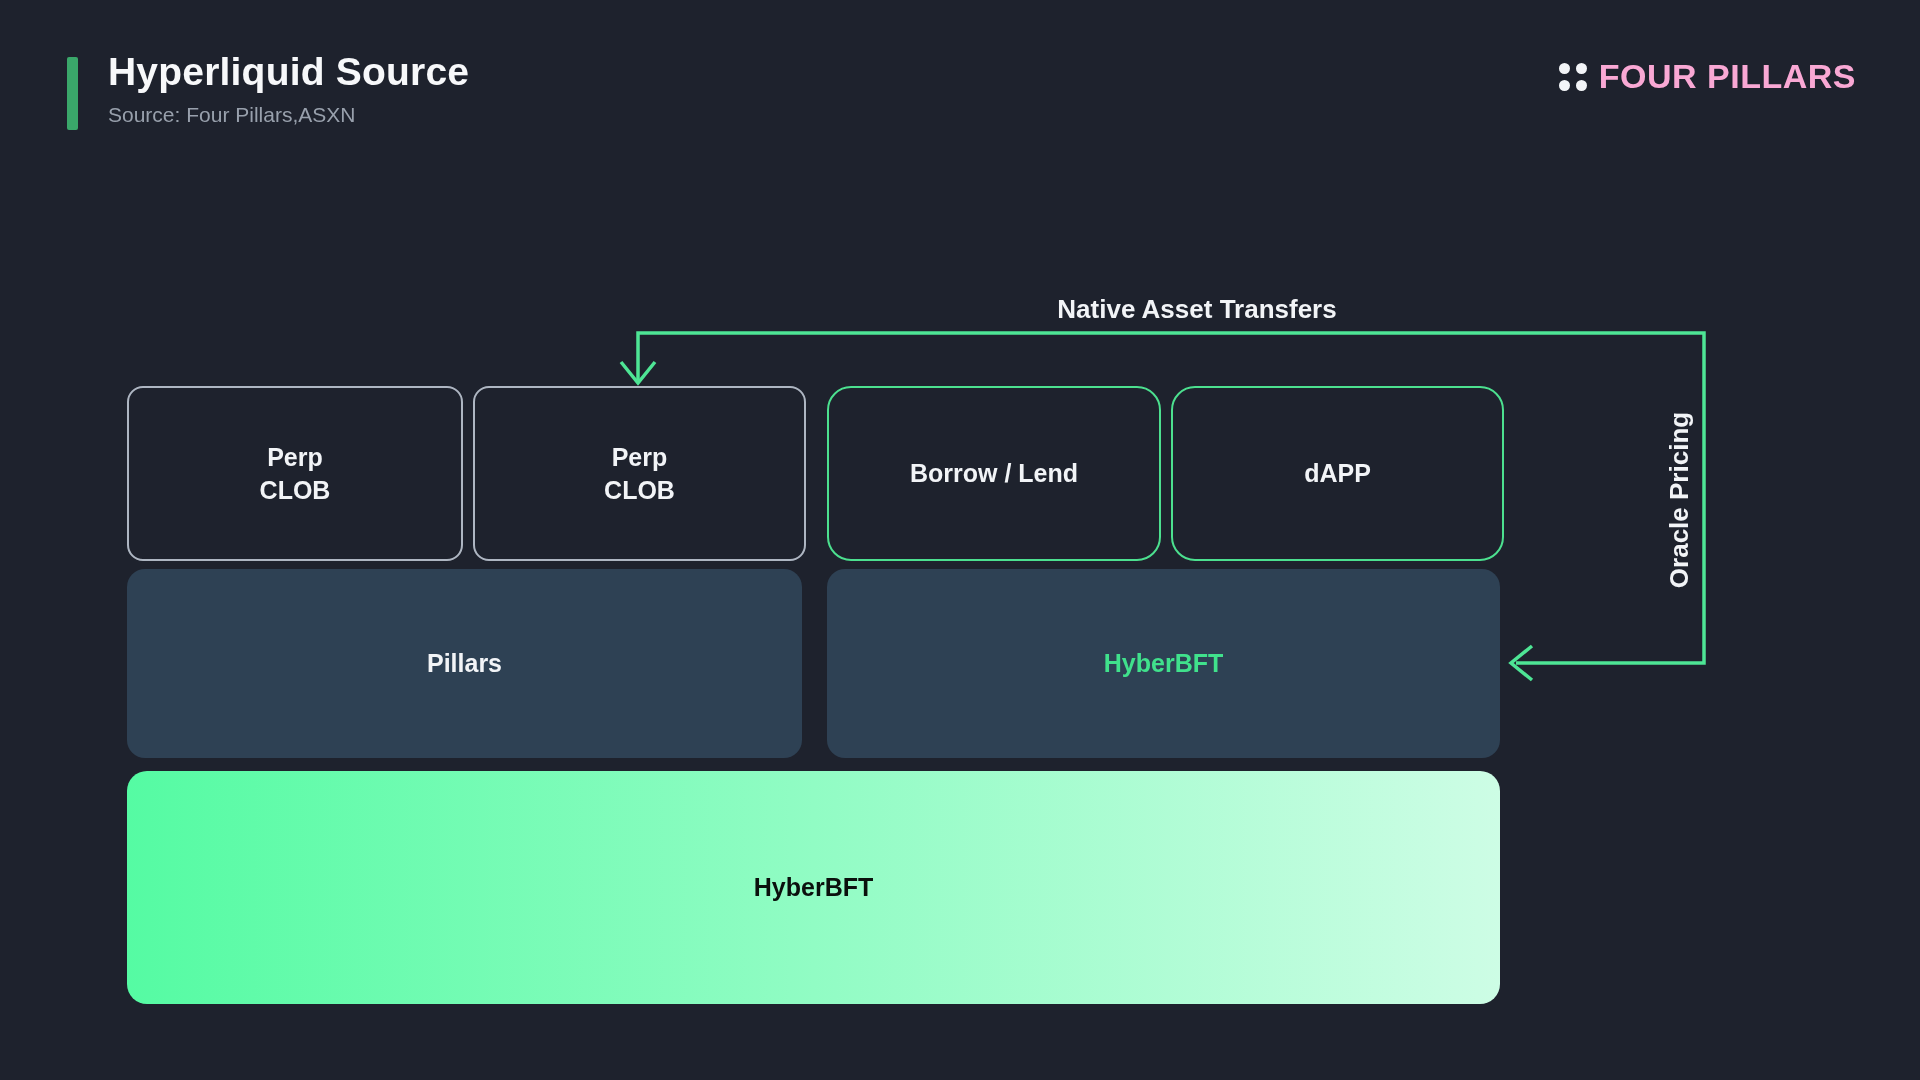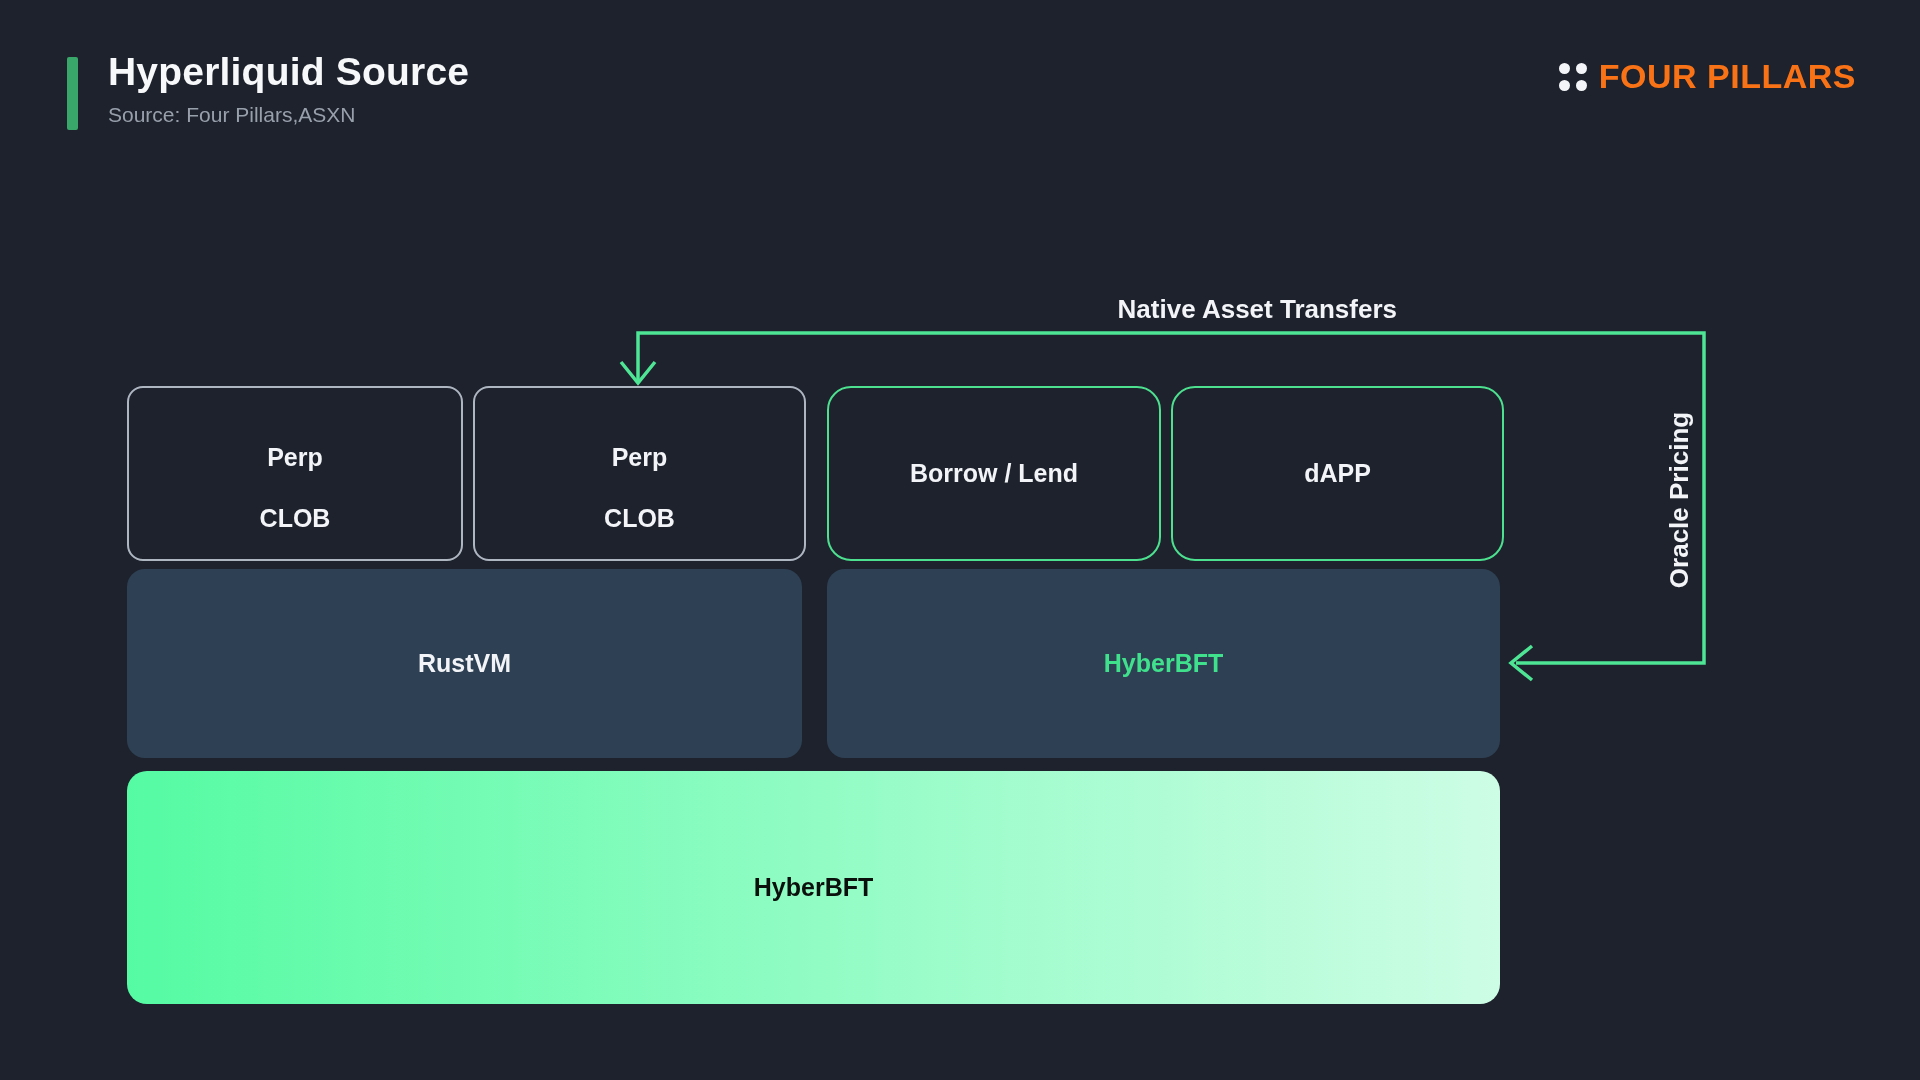--- a/index.html
+++ b/index.html
@@ -14,44 +14,44 @@
 
   
   .accent-bar{position:absolute;left:67px;top:57px;width:11px;height:73px;background:var(--accent-green);border-radius:2px;}
   .title{position:absolute;left:108px;top:50px;font-size:39px;font-weight:800;color:var(--title-white);letter-spacing:.2px;}
   .subtitle{position:absolute;left:108px;top:103px;font-size:21px;font-weight:400;color:var(--subtitle-gray);}
 
   
   .brand{position:absolute;top:57px;right:64px;display:flex;align-items:center;gap:12px;}
   .brand-dots{display:grid;grid-template-columns:11px 11px;grid-template-rows:11px 11px;gap:6px;}
   .brand-dots i{width:11px;height:11px;border-radius:50%;background:#f3f5f8;display:block;}
-  .brand-name{font-size:34px;font-weight:800;color:#f97316;letter-spacing:.5px;}
+  .brand-name{font-size:34px;font-weight:800;color:#f9a8d4;letter-spacing:.5px;}
 
   
   .box{position:absolute;display:flex;align-items:center;justify-content:center;text-align:center;
        font-weight:700;color:#f2f4f7;font-size:25px;line-height:1.32;}
   .outline-gray{border:2px solid var(--gray-border);border-radius:16px;background:transparent;}
   .outline-green{border:2px solid var(--green-border);border-radius:24px;background:transparent;text-align:center;}
   .slate{background:var(--slate-box);border-radius:18px;}
   .bft{background:linear-gradient(90deg,var(--gradient-start),var(--gradient-end));border-radius:20px;color:var(--bft-text);justify-content:center;}
 
   #perp-box{left:127px;top:386px;width:332px;height:171px;}
   #spot-box{left:473px;top:386px;width:329px;height:171px;}
   #borrow-box{left:827px;top:386px;width:330px;height:171px;}
   #dapp-box{left:1171px;top:386px;width:329px;height:171px;}
   #rustvm-box{left:127px;top:569px;width:675px;height:189px;}
   #hyperevm-box{left:827px;top:569px;width:673px;height:189px;color:var(--hyperevm-text);}
   #hyberbft-box{left:127px;top:771px;width:1373px;height:233px;}
 
-  .two-line span{display:block;margin-top:28px;}
+  .two-line span{display:block;}
 
   
   .arrow-svg{position:absolute;left:0;top:0;width:1920px;height:1080px;pointer-events:none;}
   .arrow-svg path{stroke:var(--arrow-green);stroke-width:3.5;fill:none;}
-  .label-nat{position:absolute;left:997px;top:294px;width:400px;text-align:right;
+  .label-nat{position:absolute;left:997px;top:294px;width:400px;text-align:center;
              font-size:26px;font-weight:700;color:#f2f4f7;}
   .label-oracle{position:absolute;left:1586px;top:486px;width:184px;height:28px;text-align:center;
              font-size:26px;font-weight:700;color:#f2f4f7;transform:rotate(-90deg);transform-origin:center;}
 </style>
 </head>
 <body>
 
 <div class="canvas">
 
   <div class="accent-bar"></div>
@@ -89,21 +89,21 @@
     </div>
   </div>
   <div id="borrow-box" class="box outline-green">
     <span>Borrow / Lend</span>
   </div>
   <div id="dapp-box" class="box outline-green">
     <span>dAPP</span>
   </div>
 
   <div id="rustvm-box" class="box slate">
-    <span>RustVM</span>
+    <span>Pillars</span>
   </div>
   <div id="hyperevm-box" class="box slate">
     <span>HyberBFT</span>
   </div>
 
   <div id="hyberbft-box" class="box bft">
     <span>HyberBFT</span>
   </div>
 
 </div>

